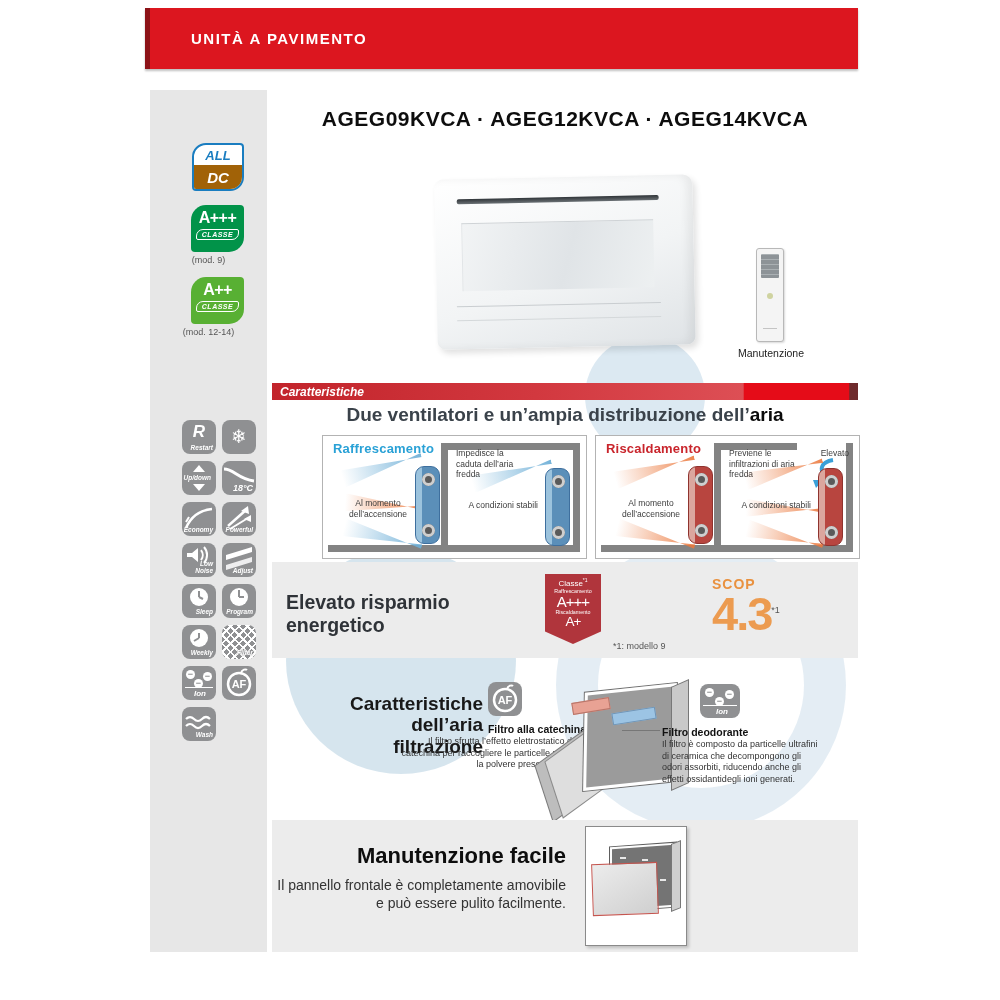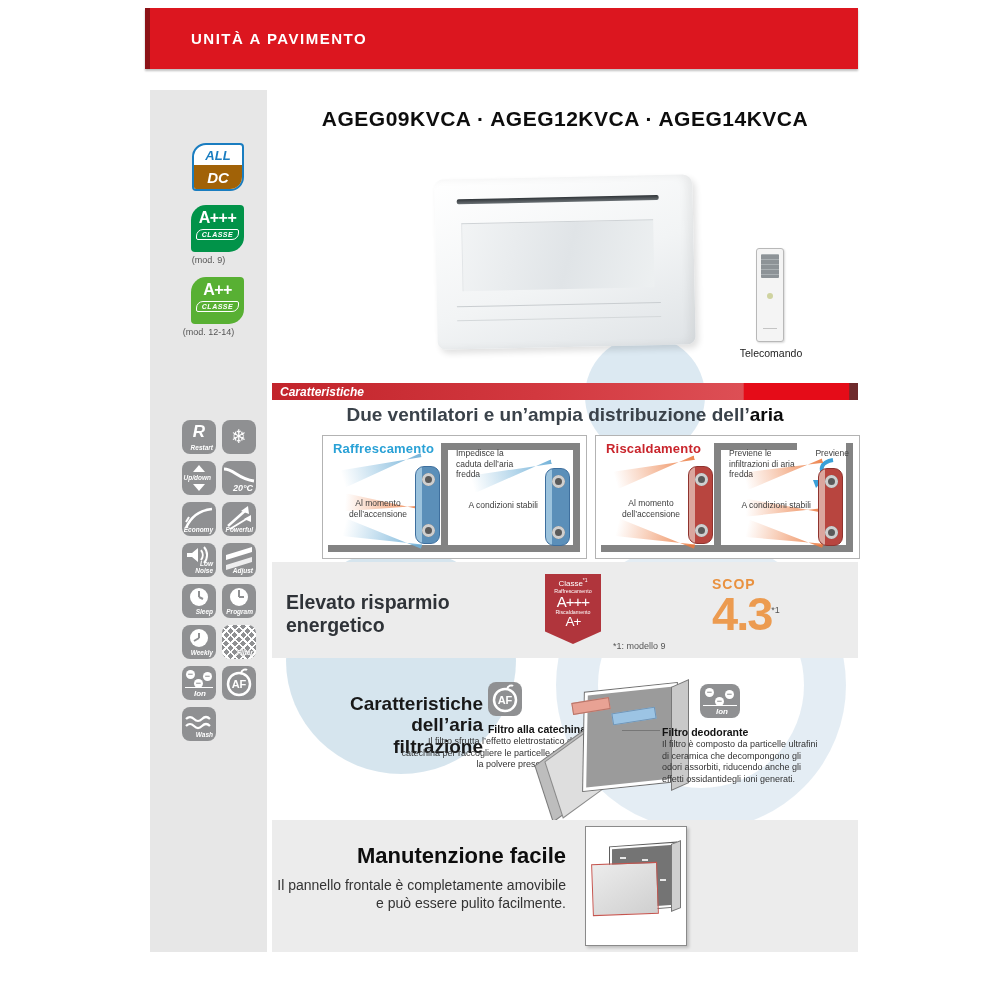--- a/index.html
+++ b/index.html
@@ -201,21 +201,21 @@
     <svg width="34" height="34" viewBox="0 0 34 34">
         <polygon points="17,4 23,11 11,11" fill="#fff"></polygon>
         <polygon points="17,30 23,23 11,23" fill="#fff"></polygon>
       </svg>
     <div class="lbl" style="bottom:13px;right:5px;">Up/down</div>
   </div>
   <div class="abs tile" style="left:222px;top:461px;">
     <svg width="34" height="34" viewBox="0 0 34 34">
         <path d="M2 8 C 12 8, 16 18, 32 20" stroke="#fff" stroke-width="3" fill="none"></path>
       </svg>
-    <div class="lbl" style="font-size:9px;">20°C</div>
+    <div class="lbl" style="font-size:9px;">18°C</div>
   </div>
   <div class="abs tile" style="left:182px;top:502px;">
     <svg width="34" height="34" viewBox="0 0 34 34">
         <path d="M4 26 C 10 12, 20 8, 30 7" stroke="#fff" stroke-width="2.5" fill="none"></path>
         <path d="M4 20 l3 -5" stroke="#fff" stroke-width="2" fill="none"></path>
       </svg>
     <div class="lbl">Economy</div>
   </div>
   <div class="abs tile" style="left:222px;top:502px;">
     <svg width="34" height="34" viewBox="0 0 34 34">
@@ -296,21 +296,21 @@
     <div class="vent"></div>
     <div class="glass"></div>
     <div class="g1"></div>
       <div class="g2"></div>
   </div>
   <div class="abs remote">
     <div class="scr"></div>
     <div class="btn"></div>
     <div class="bline"></div>
   </div>
-  <div class="abs telec">Telecomando</div>
+  <div class="abs telec">Manutenzione</div>
 
   <div class="abs feat-band">
     <div class="txt">Caratteristiche</div>
   </div>
   <div class="abs feat-heading">
     <span>Due ventilatori e un’ampia distribuzione dell’</span><span class="accent">aria</span>
   </div>
 
   <div class="abs panel" style="left:322px;">
     <div class="ptitle" style="color:#29a1d6;">Raffrescamento</div>
@@ -347,21 +347,21 @@
 
     <div class="beam heat" style="left:18px;top:24px;width:82px;transform:rotate(-16deg);"></div>
     <div class="beam heat" style="left:20px;top:92px;width:80px;transform:rotate(14deg);"></div>
     <div class="acunit heat" style="left:92px;top:30px;">
       <div class="fan" style="top:6px;"></div>
         <div class="fan" style="bottom:6px;"></div>
     </div>
     <div class="rtext" style="left:16px;top:62px;width:78px;text-align:center;">Al momento dell’accensione</div>
 
     <div class="rtext" style="left:133px;top:12px;width:68px;">Previene le infiltrazioni di aria fredda</div>
-    <div class="rtext" style="right:10px;top:12px;font-weight:normal;">Previene</div>
+    <div class="rtext" style="right:10px;top:12px;font-weight:normal;">Elevato</div>
     <svg class="finestra-arrow" style="right:22px;top:22px;" width="26" height="30" viewBox="0 0 26 30">
       <path d="M22 2 C 10 4, 8 12, 14 16 C 20 20, 14 26, 6 24" stroke="#3aa0d8" stroke-width="4" fill="none"></path>
       <polygon points="2,22 12,22 5,30" fill="#3aa0d8"></polygon>
     </svg>
     <div class="beam heat" style="left:148px;top:26px;width:80px;transform:rotate(-15deg);"></div>
     <div class="beam heat" style="left:150px;top:64px;width:76px;transform:rotate(2deg);"></div>
     <div class="beam heat" style="left:150px;top:92px;width:78px;transform:rotate(13deg);"></div>
     <div class="acunit heat" style="left:222px;top:32px;">
       <div class="fan" style="top:6px;"></div>
         <div class="fan" style="bottom:6px;"></div>

